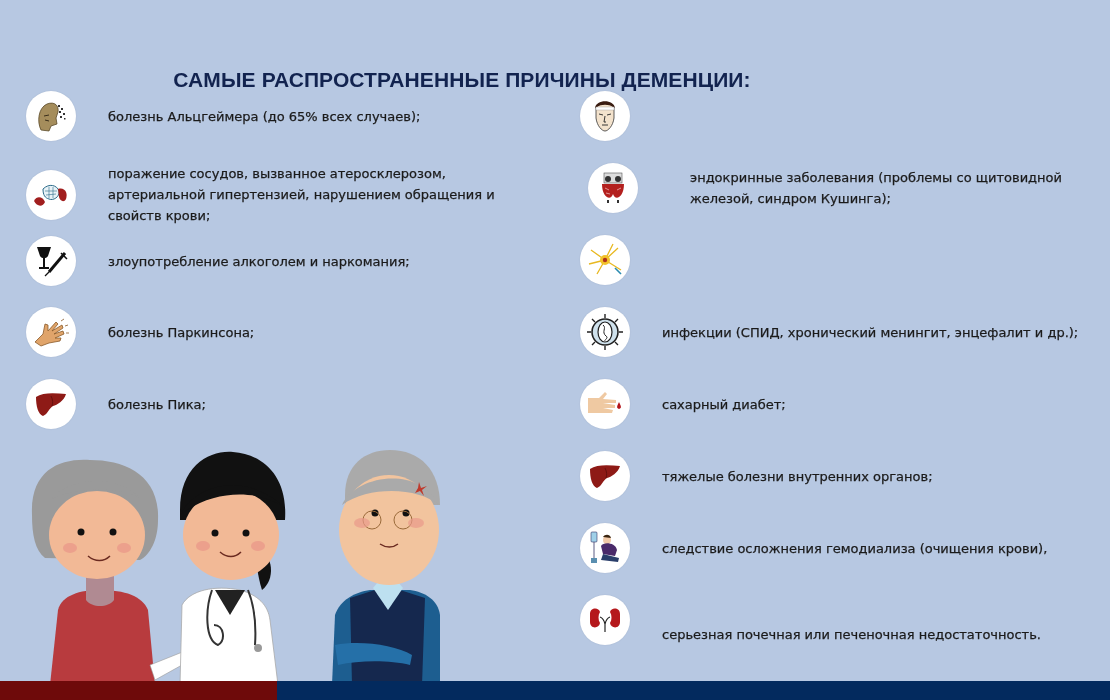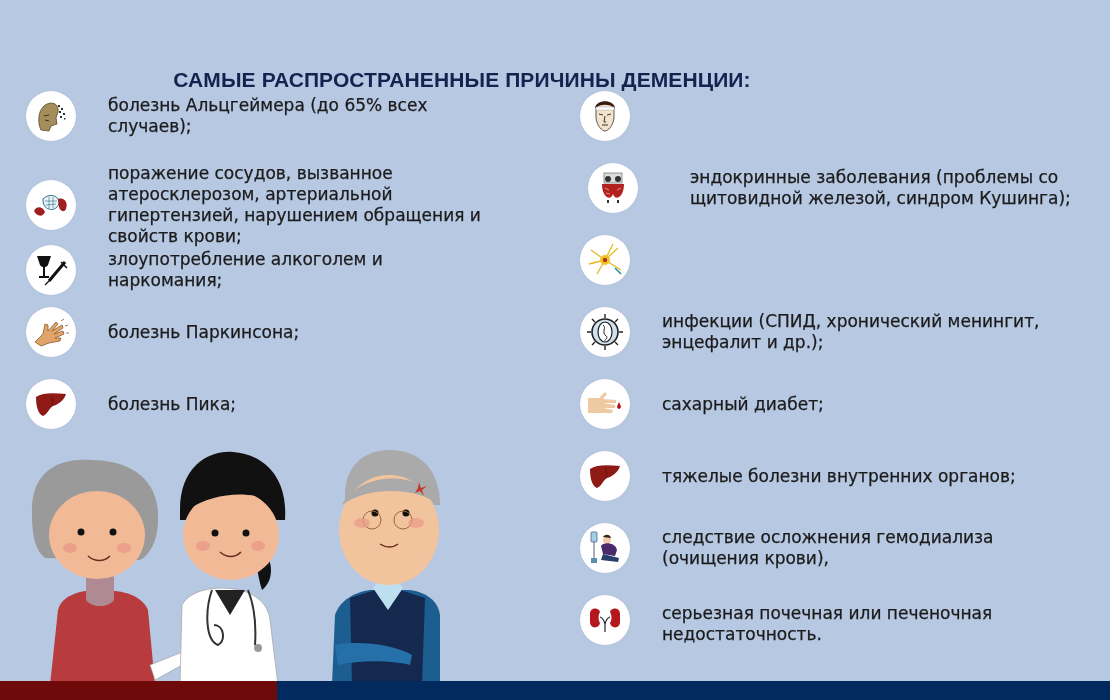--- a/index.html
+++ b/index.html
@@ -6,21 +6,21 @@
   body { width:1110px; height:700px; overflow:hidden; background:#b7c8e2; position:relative;
          font-family:"DejaVu Sans","Liberation Sans",sans-serif; }
   .title { position:absolute; left:0; top:28px; width:924px; text-align:center;
            font-family:"Liberation Sans",sans-serif; font-weight:bold; font-size:21px;
            color:#12234f; letter-spacing:0.1px;margin-top:40px; }
   .item { position:absolute; display:flex; align-items:center; }
   .icon { width:50px; height:50px; border-radius:50%; background:#fff; flex:0 0 50px;
           display:flex; align-items:center; justify-content:center; overflow:hidden;
           box-shadow:0 0 2px rgba(0,0,0,0.08); }
   .icon svg { width:40px; height:40px; }
-  .label { margin-left:32px; font-size:17px; color:#1b1b1b; line-height:21px; font-weight:normal;
+  .label { margin-left:32px; font-size:13px; color:#1b1b1b; line-height:21px; font-weight:normal;
            -webkit-text-stroke:0.25px #1b1b1b; }
   .l .label { width:390px; }
   .r .label { width:420px; }
   .footer-red { position:absolute; left:0; top:681px; width:277px; height:19px; background:#6e0a0a; }
   .footer-blue { position:absolute; left:277px; top:681px; width:833px; height:19px; background:#032a5e; }
   .people { position:absolute; left:0; top:440px; width:480px; height:245px; }
 </style>
 </head>
 <body>
 
@@ -49,21 +49,21 @@
     <svg viewBox="0 0 40 40">
         <path d="M3 26 C6 20 12 22 14 27 C12 32 6 32 3 26 Z" fill="#a11e1e"></path>
       <path d="M12 14 C18 8 26 10 28 16 C29 22 22 26 18 24 C14 23 12 20 12 14 Z" fill="#e8f2f7" stroke="#2b6b8a" stroke-width="1"></path>
       <path d="M14 16 L26 16 M15 20 L25 19 M18 12 L18 23 M22 12 L22 23" stroke="#2b6b8a" stroke-width="0.6"></path>
       <path d="M27 14 C34 12 37 18 35 24 C33 28 29 26 28 22 Z" fill="#a11e1e"></path>
       </svg>
   </div>
   <div class="label">поражение сосудов, вызванное атеросклерозом, артериальной гипертензией, нарушением обращения и свойств крови;</div>
 </div>
 
-<div class="item l" style="left:26px;top:245px;">
+<div class="item l" style="left:26px;top:236px;">
   <div class="icon">
     <svg viewBox="0 0 40 40">
         <path d="M6 6 L20 6 L17 15 C15 18 11 18 9 15 Z" fill="#111"></path>
         <rect x="12" y="17" width="2" height="10" fill="#111"></rect>
         <rect x="8" y="26" width="10" height="2" fill="#111"></rect>
       <path d="M34 12 L18 31" stroke="#111" stroke-width="3"></path>
         <path d="M18 31 L14 35" stroke="#111" stroke-width="1.2"></path>
         <path d="M30 12 L36 18" stroke="#111" stroke-width="1.5"></path>
       </svg>
   </div>

